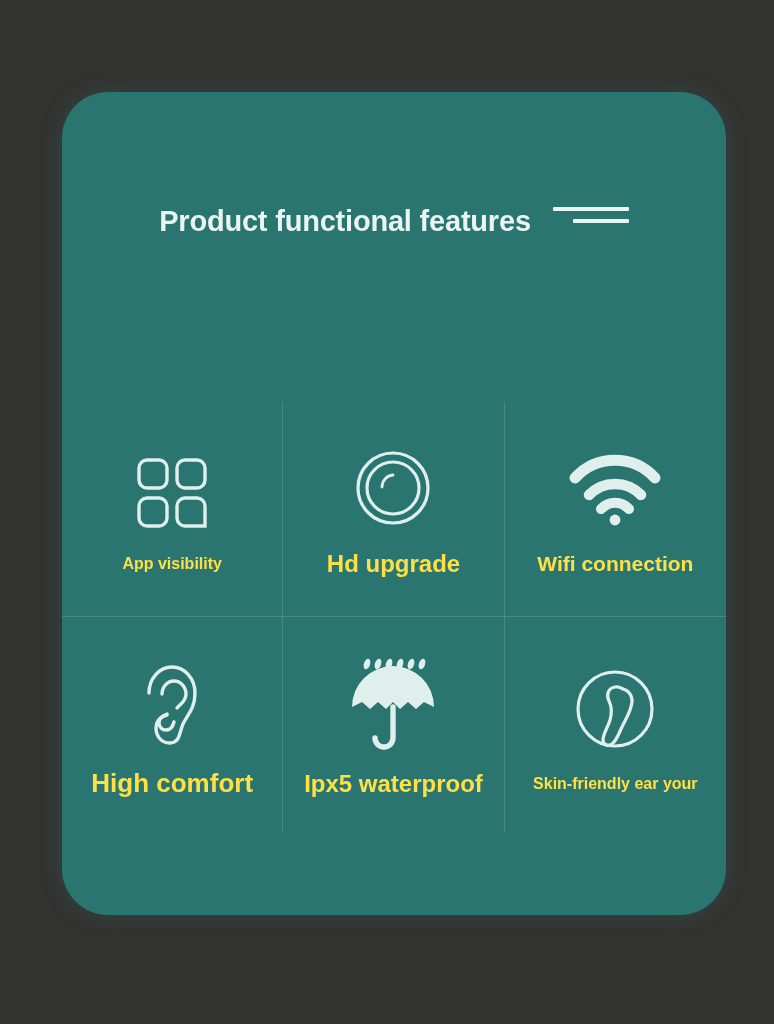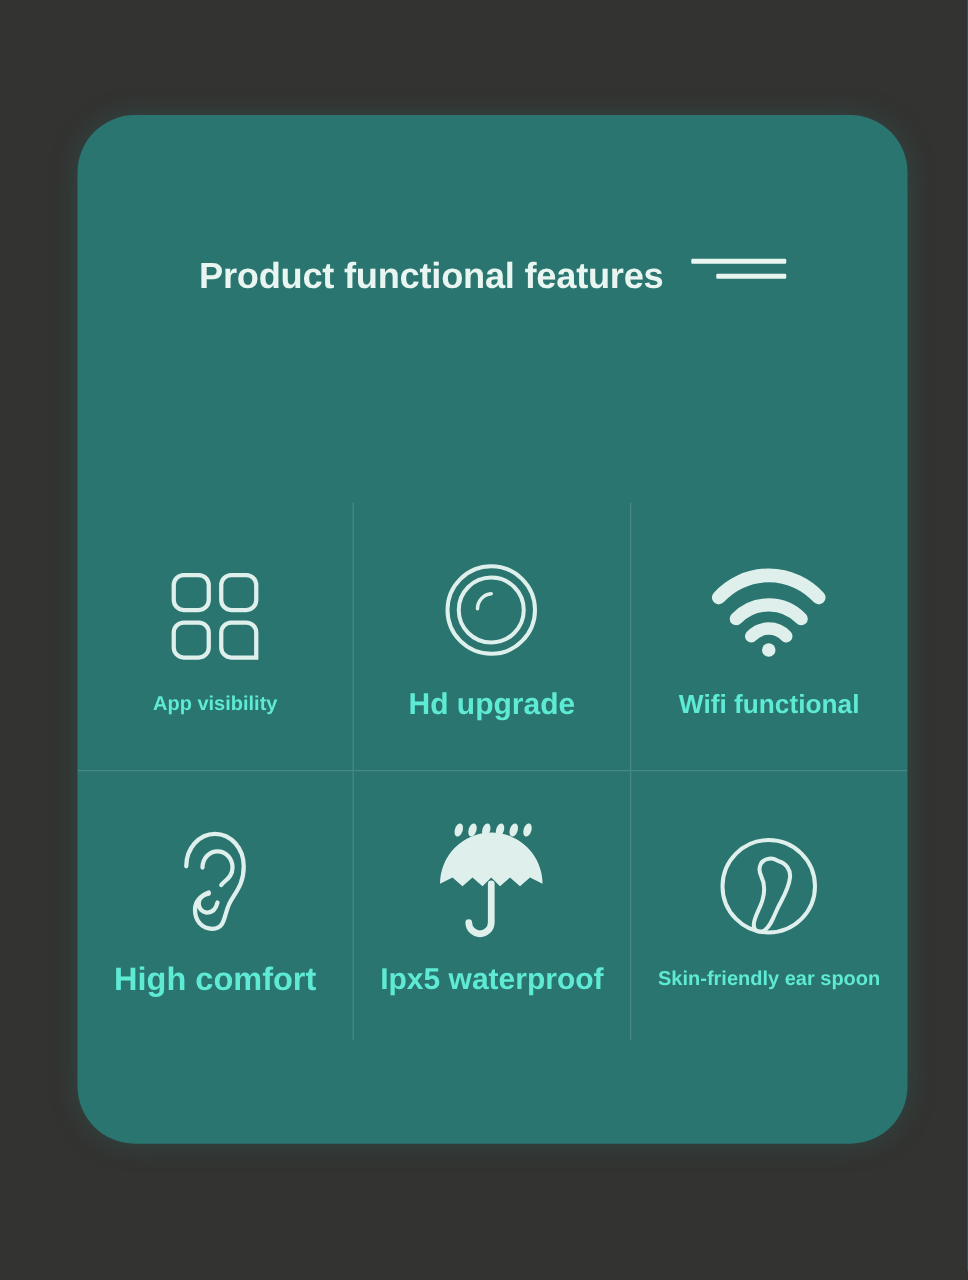--- a/index.html
+++ b/index.html
@@ -67,21 +67,21 @@
   }
   .cell.b-r{border-right:1px solid rgba(232,245,240,0.16);}
   .cell.b-b{border-bottom:1px solid rgba(232,245,240,0.16);}
 
   .icon-wrap{
     height:96px;
     display:flex;align-items:center;justify-content:center;
   }
   .cap{
     margin-top:14px;
-    color:#5eead4;
+    color:#fde047;
     font-weight:bold;
     text-align:center;
     white-space:nowrap;
   }
   .cap.s-sm{font-size:16px;}
   .cap.s-md{font-size:21px;}
   .cap.s-lg{font-size:24px;}
   .cap.s-xl{font-size:26px;}
 
   .r2 .icon-wrap{height:104px;}
@@ -133,21 +133,21 @@
 
       <div class="cell b-b">
         <div class="icon-wrap">
           <svg width="96" height="72" viewBox="0 0 96 72" fill="none" stroke="#dff0ec" stroke-linecap="round">
             <path d="M8 24 A54 54 0 0 1 88 24" stroke-width="11"></path>
             <path d="M22 41 A36 36 0 0 1 74 41" stroke-width="10.5"></path>
             <path d="M34 55 A19 19 0 0 1 62 55" stroke-width="10"></path>
             <circle cx="48" cy="66" r="5.4" fill="#dff0ec" stroke="none"></circle>
           </svg>
         </div>
-        <div class="cap s-md">Wifi functional</div>
+        <div class="cap s-md">Wifi connection</div>
       </div>
 
       <div class="cell b-r r2">
         <div class="icon-wrap">
           <svg width="72" height="94" viewBox="0 0 72 94" fill="none" stroke="#dff0ec" stroke-width="3.4" stroke-linecap="round" stroke-linejoin="round">
             <path d="M13 38 a23 26 0 0 1 46 0 c0 16 -8 22 -12 31 c-4 9 -3 19 -13 19 c-9 0 -14 -7 -14 -15 c0 -8 6 -12 11 -14"></path>
             <path d="M26 39 a12 13 0 0 1 24 0 c0 8 -6 10 -9 14"></path>
             <path d="M31 60 c-5 1 -8 4 -8 8 c0 4 3 7 7 7 c5 0 7 -4 8 -8"></path>
           </svg>
         </div>
@@ -172,18 +172,18 @@
         <div class="cap s-lg">Ipx5 waterproof</div>
       </div>
 
       <div class="cell r2">
         <div class="icon-wrap">
           <svg width="88" height="88" viewBox="0 0 88 88" fill="none" stroke="#dff0ec" stroke-width="3.2" stroke-linecap="round" stroke-linejoin="round">
             <circle cx="44" cy="44" r="37"></circle>
             <path d="M52 24 a12 12 0 0 1 9 13 c-1 10 -7 18 -11 27 c-3 7 -5 12 -9 15 c-4 3 -9 1 -9 -4 c0 -6 5 -13 7 -20 c2 -7 2 -13 -1 -19 c-3 -6 -1 -13 6 -14 c4 -1 6 1 8 2"></path>
           </svg>
         </div>
-        <div class="cap s-sm">Skin-friendly ear spoon</div>
+        <div class="cap s-sm">Skin-friendly ear your</div>
       </div>
 
     </div>
   </div>
 </div>
 
 </body></html>

